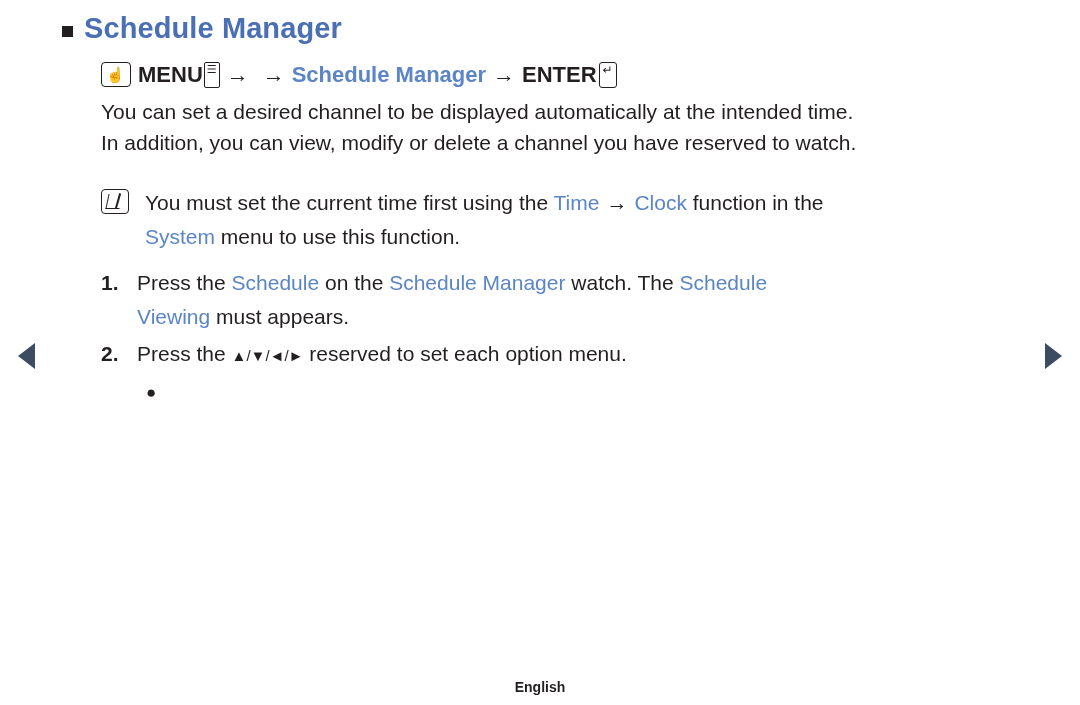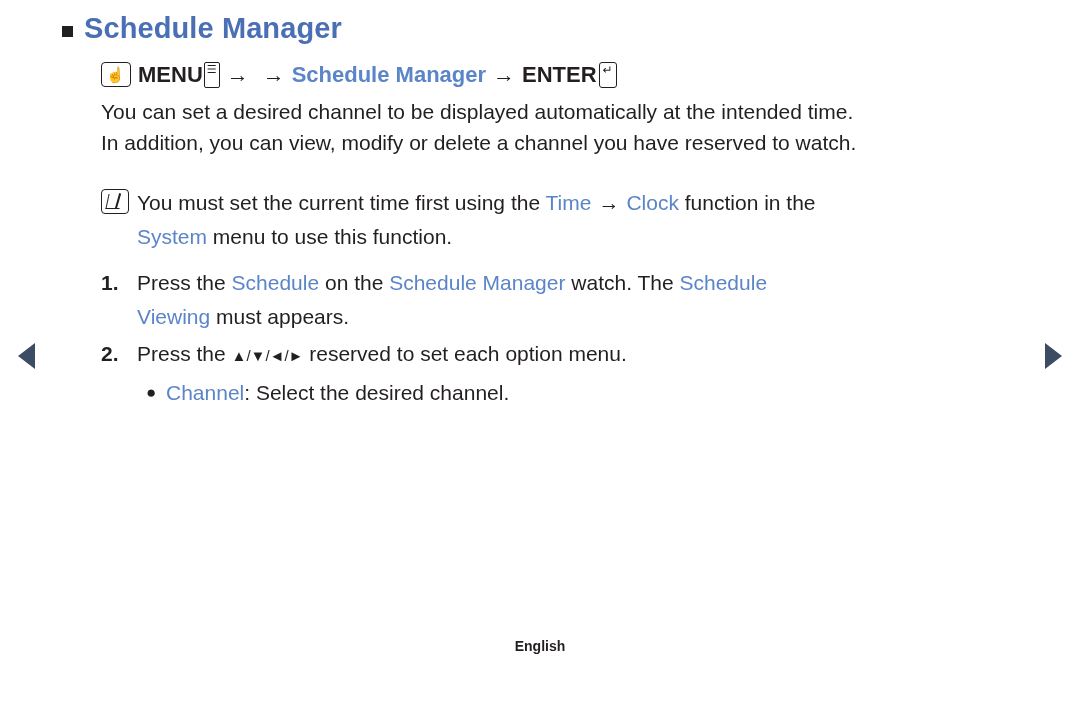--- a/index.html
+++ b/index.html
@@ -148,21 +148,21 @@
     content: "";
     position: absolute;
     left: 15px;
     top: 3px;
     width: 1.6px;
     height: 16px;
     background: #231f20;
     transform: rotate(16deg);
   }
   .note-text {
-    margin-left: 8px;
+    margin-left: 16px;
     font-size: 21px;
     line-height: 34px;
     color: #231f20;
   }
 
   
   .steps {
     position: absolute;
     left: 101px;
     top: 266px;
@@ -224,21 +224,21 @@
     border-top: 13px solid transparent;
     border-bottom: 13px solid transparent;
     border-left: 17px solid #3c4c63;
   }
 
   
   .footer {
     position: absolute;
     width: 100%;
     text-align: center;
-    top: 638px;
+    top: 679px;
     font-size: 14px;
     font-weight: bold;
     color: #231f20;
   }
 </style>
 </head>
 <body>
 
 <div class="page">
 
@@ -279,21 +279,20 @@
       <span class="step-body"><span>Press the </span><span class="kw-blue">Schedule</span><span> on the </span><span class="kw-blue">Schedule Manager</span><span> watch. The </span><span class="kw-blue">Schedule</span><br><span class="kw-blue">Viewing</span><span> must appears.</span></span>
     </div>
 
     <div class="step">
       <span class="step-num">2.</span>
       <span class="step-body"><span>Press the </span><span class="dir-glyph">▲/▼/◄/►</span><span> reserved to set each option menu.</span></span>
     </div>
 
     <div class="sub-item">
       <span class="sub-bullet">●</span>
-      <span class="sub-text"><span class="kw-blue">Channel</span><span>: Select the desired channel.</span></span>
     </div>
 
   </div>
 
   <div class="nav-arrow nav-left"></div>
   <div class="nav-arrow nav-right"></div>
 
   <div class="footer">English</div>
 
 </div>

